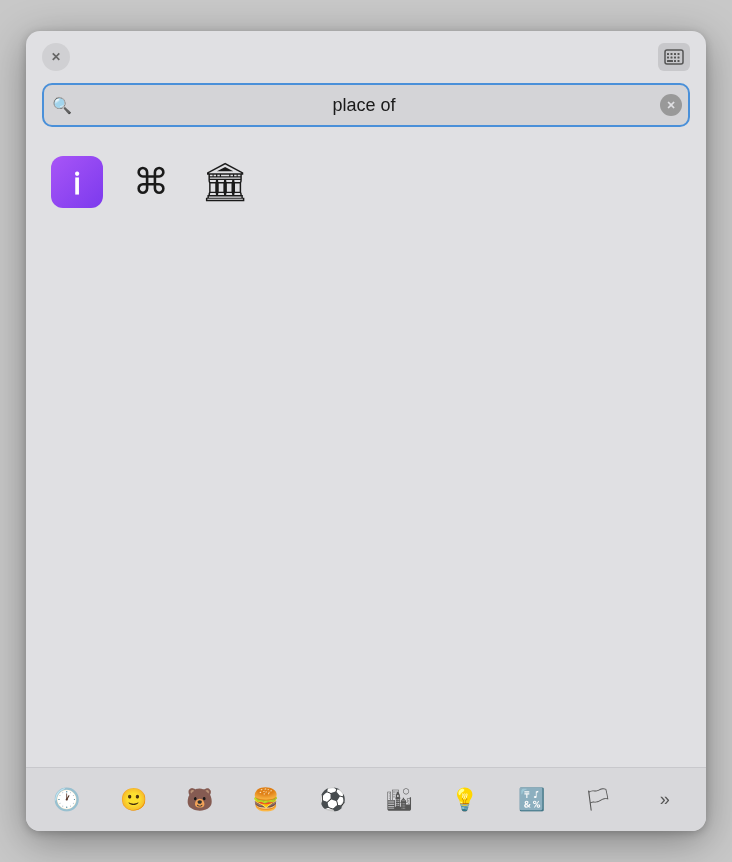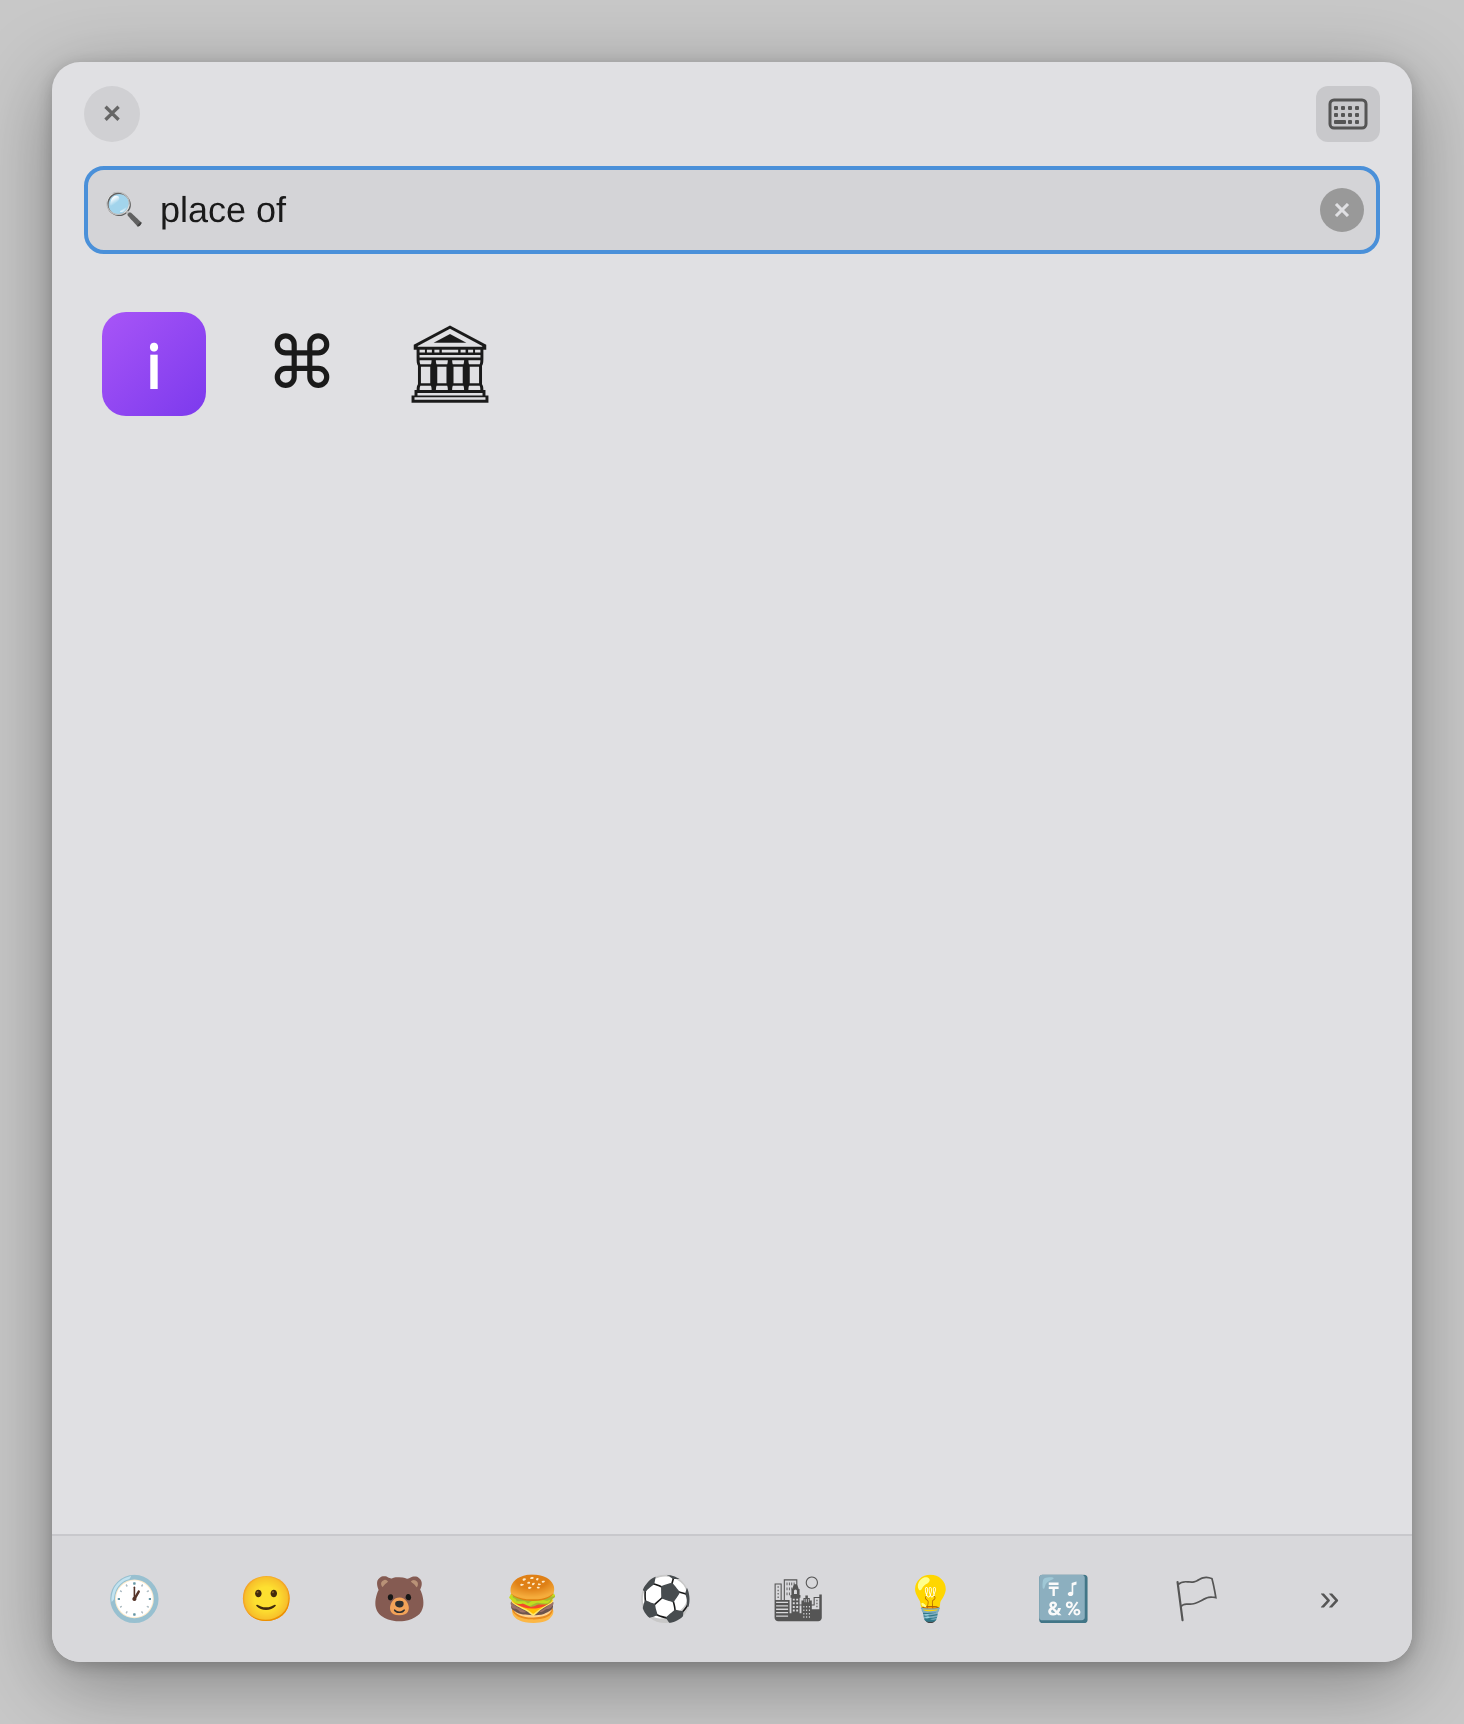--- a/index.html
+++ b/index.html
@@ -84,20 +84,21 @@
       width: 100%;
       height: 44px;
       background: #d4d4d7;
       border: 2px solid #4a90d9;
       border-radius: 10px;
       padding: 0 40px 0 36px;
       font-size: 18px;
       color: #1a1a1a;
       outline: none;
       appearance: none;
+      text-align: center;
       -webkit-appearance: none;
     }
 
     .search-icon {
       position: absolute;
       left: 10px;
       top: 50%;
       transform: translateY(-50%);
       color: #888;
       font-size: 16px;

